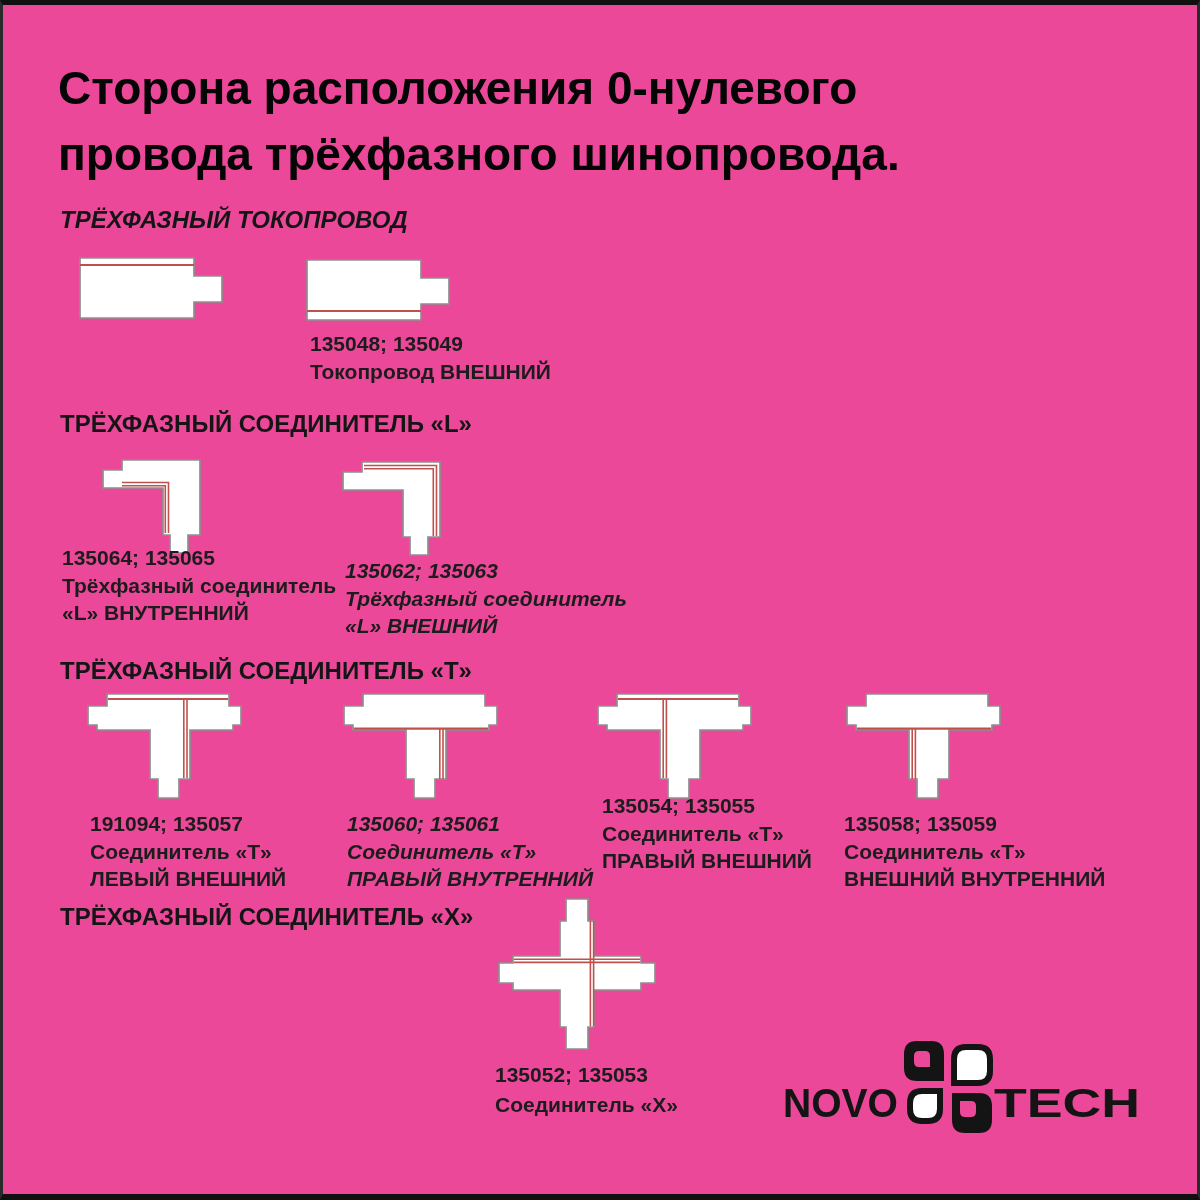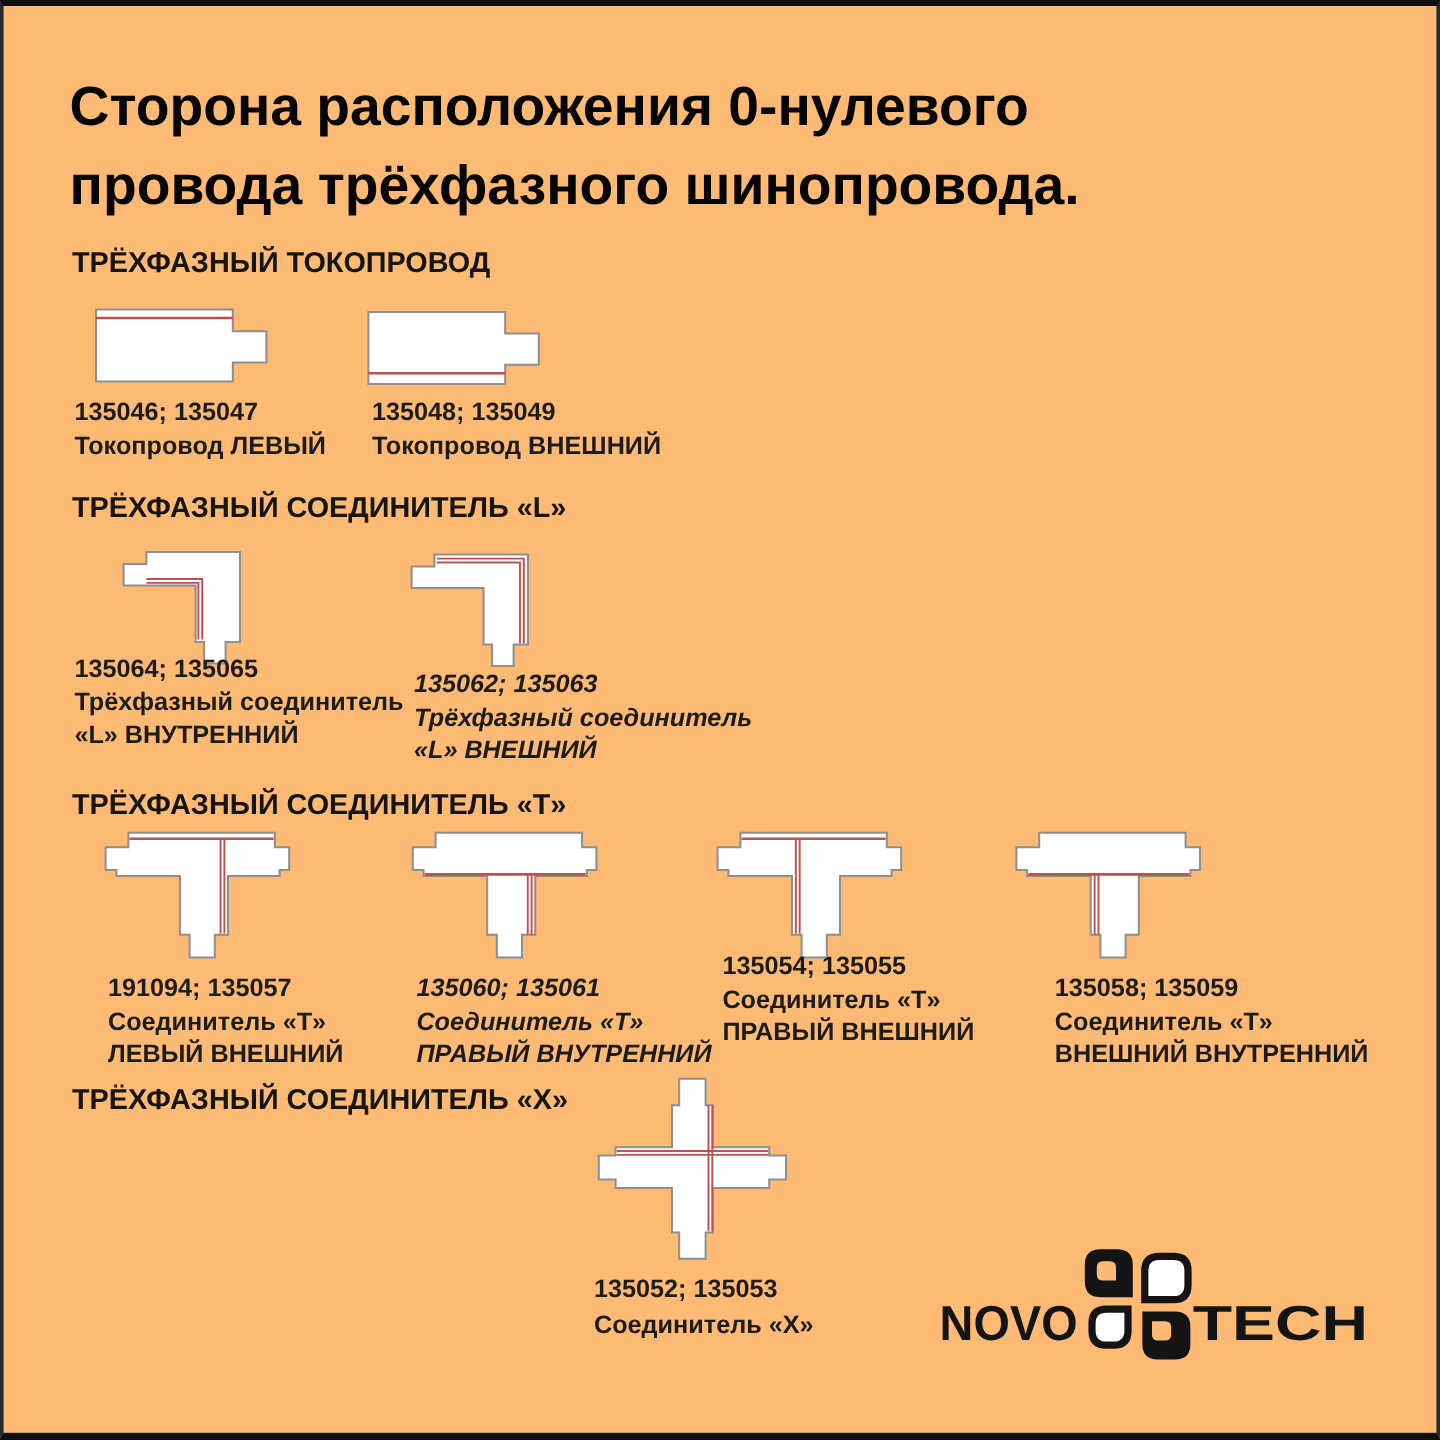--- a/index.html
+++ b/index.html
@@ -1,16 +1,16 @@
 <!DOCTYPE html>
 <html style="--outline: #8f8f8f; --wire: #c0504d; --ink: #1b1b1b;"><head>
 <meta charset="utf-8">
 <style>
   html,body{margin:0;padding:0;background:#fff;}
-  .canvas{position:relative;width:1200px;height:1200px;background:#fdba74;
+  .canvas{position:relative;width:1200px;height:1200px;background:#ec4899;
           font-family:"Liberation Sans","DejaVu Sans",sans-serif;color:var(--ink,#1b1b1b);overflow:hidden;}
   .frame{position:absolute;inset:0;border-top:5px solid #101010;border-bottom:6px solid #101010;
          border-left:3px solid #2a2a2a;border-right:3px solid #2a2a2a;pointer-events:none;}
   .abs{position:absolute;}
   .title{font-size:46px;font-weight:bold;line-height:66px;letter-spacing:0;color:#050505;}
   .sec-header{font-size:24px;font-weight:bold;color:#151515;white-space:nowrap;}
   .label{font-size:21px;font-weight:bold;line-height:27.5px;color:#1c1c1c;white-space:nowrap;}
   .label div{min-height:27.5px;}
   svg.diagram{overflow:visible;}
   .outline{fill:#ffffff;stroke:var(--outline,#8f8f8f);stroke-width:1.7;stroke-linejoin:miter;}
@@ -23,36 +23,32 @@
 </head>
 <body>
 
 <div class="canvas">
 
   <div class="abs title" style="left:58px;top:55px;">
     <span>Сторона расположения 0-нулевого</span><br>
     <span>провода трёхфазного шинопровода.</span>
   </div>
 
-  <div class="abs sec-header" style="left:60px;top:206px;">ТРЁХФАЗНЫЙ ТОКОПРОВОД</div>
+  <div class="abs sec-header" style="left:60px;top:206px;font-style:italic;">ТРЁХФАЗНЫЙ ТОКОПРОВОД</div>
 
   <svg class="abs diagram" style="left:76px;top:252px;" width="150" height="72" viewBox="0 0 150 72">
     <path class="outline" d="M4,6 H118 V24 H146 V50 H118 V66 H4 Z"></path>
     <line class="wire w22" x1="4" y1="13" x2="118" y2="13"></line>
   </svg>
 
   <svg class="abs diagram" style="left:303px;top:254px;" width="150" height="72" viewBox="0 0 150 72">
     <path class="outline" d="M4,6 H118 V24 H146 V50 H118 V66 H4 Z"></path>
     <line class="wire w22" x1="4" y1="57" x2="118" y2="57"></line>
   </svg>
 
-  <div class="abs label" style="left:62px;top:330px;">
-    <div>135046; 135047</div>
-    <div>Токопровод ЛЕВЫЙ</div>
-  </div>
   <div class="abs label" style="left:310px;top:330px;">
     <div>135048; 135049</div>
     <div>Токопровод ВНЕШНИЙ</div>
   </div>
 
   <div class="abs sec-header" style="left:60px;top:410px;">ТРЁХФАЗНЫЙ СОЕДИНИТЕЛЬ «L»</div>
 
   <svg class="abs diagram" style="left:100px;top:456px;" width="105" height="100" viewBox="0 0 105 100">
     <path class="outline" d="M22,4 H100 V79 H88 V97 H70 V79 H63 V32 H3 V14 H22 Z"></path>
     <path class="wire w16" d="M22,26.5 H68.5 V77"></path>
@@ -114,21 +110,21 @@
   <div class="abs label" style="left:347px;top:810px;font-style:italic;">
     <div>135060; 135061</div>
     <div>Соединитель «Т»</div>
     <div>ПРАВЫЙ ВНУТРЕННИЙ</div>
   </div>
   <div class="abs label" style="left:602px;top:792px;">
     <div>135054; 135055</div>
     <div>Соединитель «Т»</div>
     <div>ПРАВЫЙ ВНЕШНИЙ</div>
   </div>
-  <div class="abs label" style="left:879px;top:810px;">
+  <div class="abs label" style="left:844px;top:810px;">
     <div>135058; 135059</div>
     <div>Соединитель «Т»</div>
     <div>ВНЕШНИЙ ВНУТРЕННИЙ</div>
   </div>
 
   <div class="abs sec-header" style="left:60px;top:903px;">ТРЁХФАЗНЫЙ СОЕДИНИТЕЛЬ «Х»</div>
 
   <svg class="abs diagram" style="left:497px;top:893px;" width="160" height="162" viewBox="0 0 160 162">
     <path class="outline" d="M69,6 H91 V28 H97 V63 H144 V70 H158 V90 H144 V97 H97 V134 H91 V156 H69 V134 H63 V97 H16 V90 H2 V70 H16 V63 H63 V28 H69 Z"></path>
     <line class="wire w16" x1="17" y1="66.2" x2="143" y2="66.2"></line>

